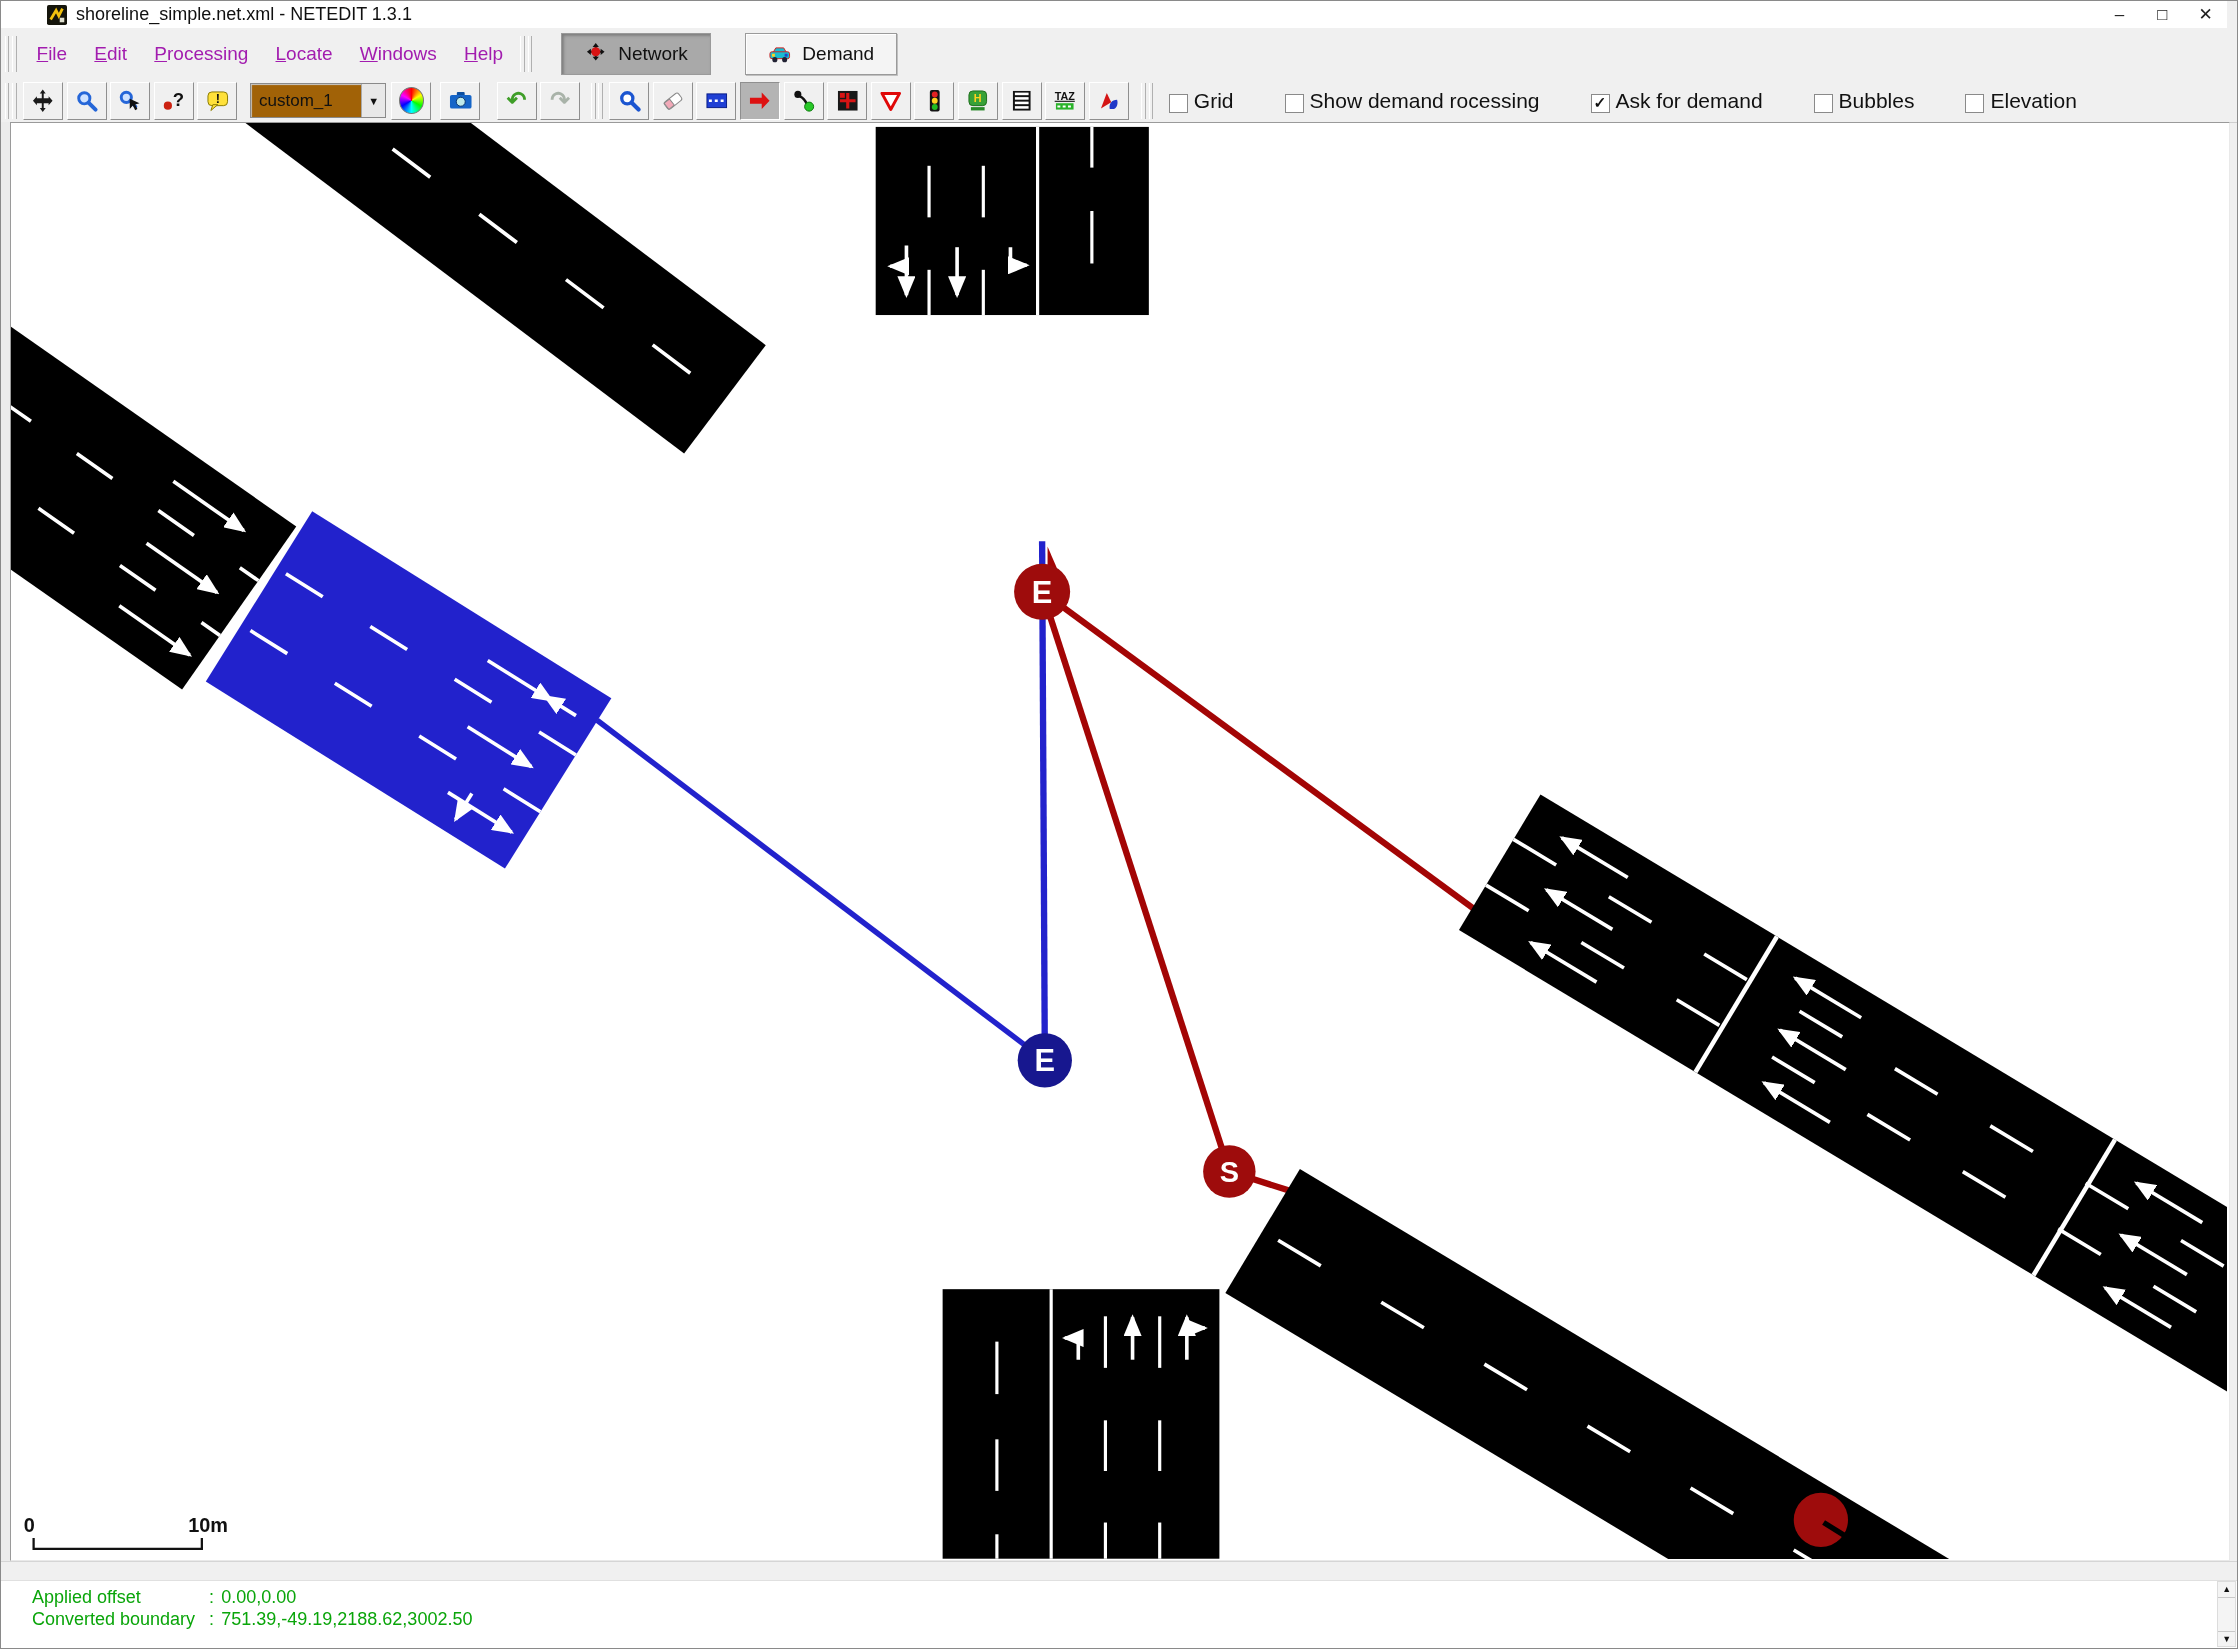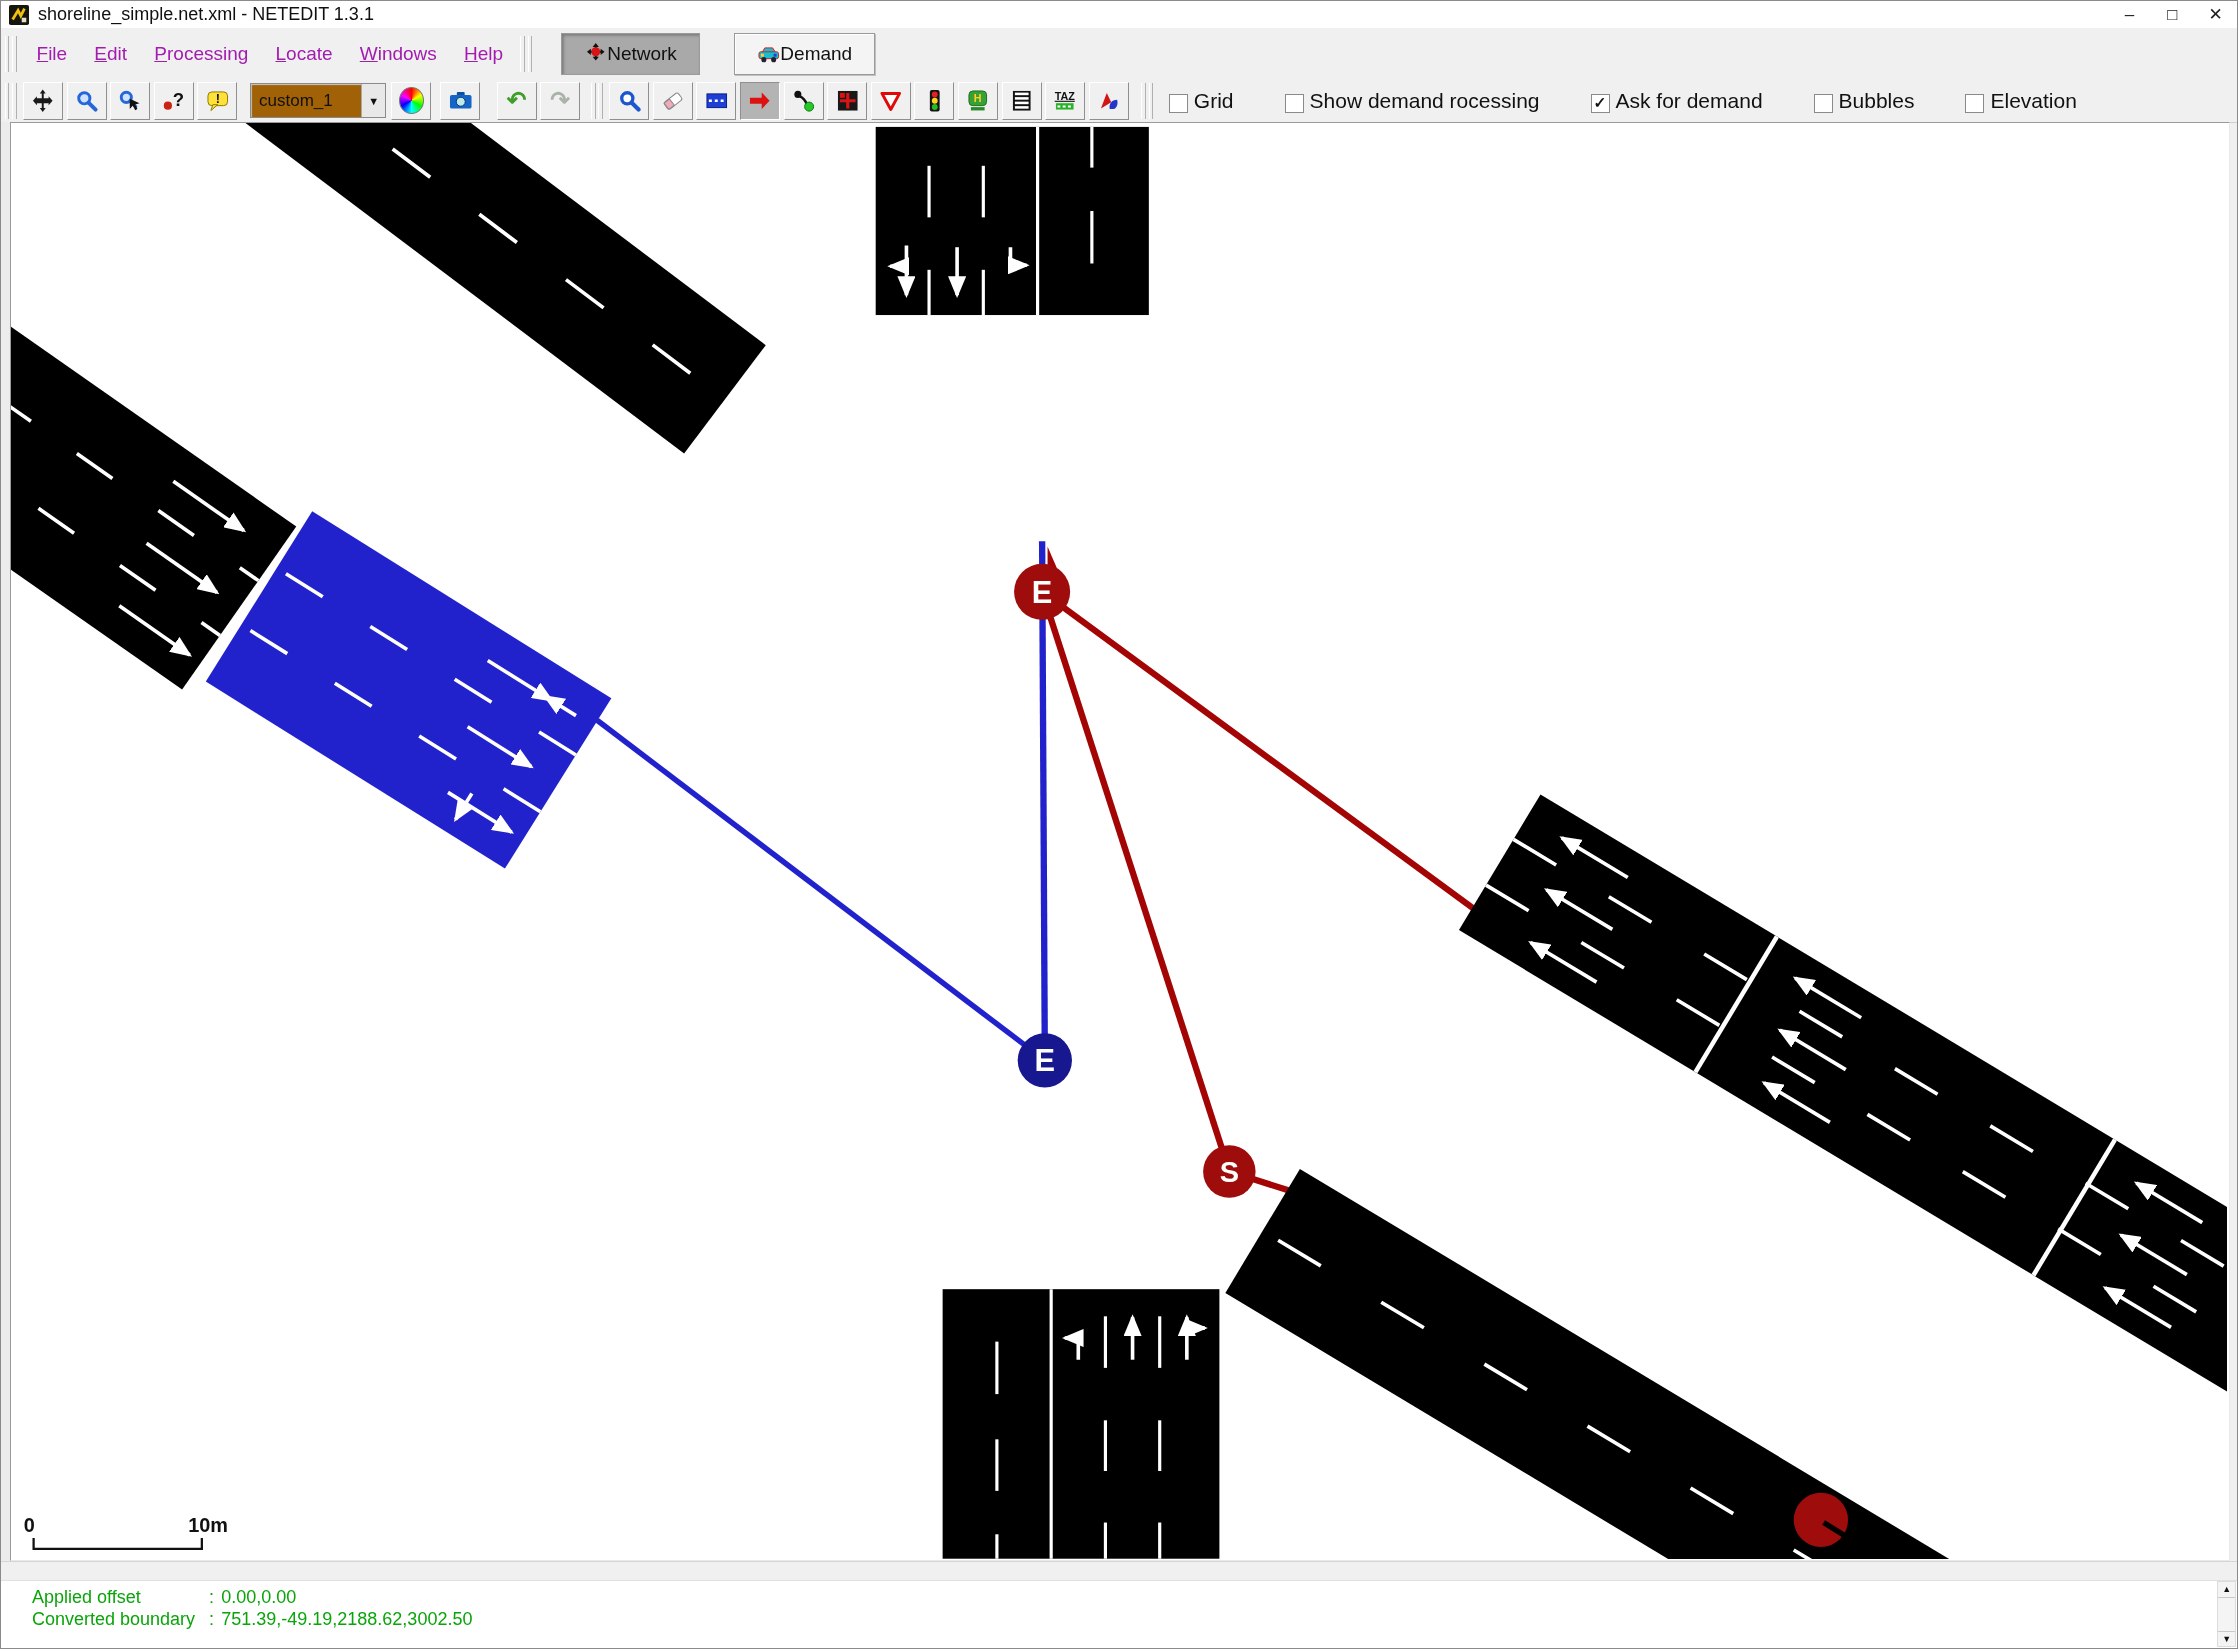--- a/index.html
+++ b/index.html
@@ -1,34 +1,34 @@
 <!DOCTYPE html>
 <html style="--selection-blue: #2222cc; --node-red: #9e0c0c; --node-blue: #17178f; --edge-red: #a30505; --road-black: #000000; --status-green: #0aa50a; --toolbar-bg: #f0f0f0;font-size:14.5px"><head>
 <meta charset="utf-8">
 <style>
   html,body{margin:0;padding:0;background:#ddd;}
   .window{position:relative;width:2238px;height:1649px;background:#f0f0f0;
     font-family:"Liberation Sans",sans-serif;overflow:hidden;border:0.9px solid #8a8a8a;box-sizing:border-box;}
   
-  .titlebar{position:absolute;top:0;left:0;right:0;height:27px;background:#ffffff;
-    display:flex;align-items:center;border-bottom:0.9px solid #e6e6e6;}
+  .titlebar{position:absolute;top:0;left:0;right:10px;height:27px;background:#ffffff;
+    display:flex;align-items:center;border-bottom:0.9px solid #e6e6e6;padding-left:38px;}
   .app-icon{width:20px;height:20px;margin-left:8.1px;flex:0 0 auto;}
   .title-text{margin-left:9px;font-size:18px;color:#101010;white-space:nowrap;}
   .win-controls{margin-left:auto;display:flex;height:100%;}
   .win-btn{width:43px;height:100%;display:flex;align-items:center;justify-content:center;
     font-size:17px;color:#222;}
   
   .menubar{position:absolute;top:27px;left:0;right:0;height:51px;background:#f0f0f0;
     display:flex;align-items:center;border-bottom:0.9px solid #d8d8d8;}
   .grippair{display:flex;margin:0 3.6px;height:36px;}
   .grip{width:2.7px;height:100%;border-left:0.9px solid #ffffff;border-right:0.9px solid #b0b0b0;margin-right:2.7px;}
   .menu-item{padding:0 13.6px;font-size:19px;color:#a21caf;height:100%;display:flex;align-items:center;}
   .menu-item u{text-decoration:underline;}
   .tabbar{display:flex;margin-left:22px;height:42px;align-items:stretch;gap:34px;}
-  .tab{display:flex;align-items:center;padding:0 22px;font-size:19px;color:#111;
+  .tab{display:flex;align-items:center;gap:11px;padding:0 22px;font-size:19px;color:#111;
     background:#f4f4f4;border:0.9px solid #9a9a9a;box-shadow:inset 0.9px 0.9px 0 #fff, 0.9px 0.9px 0 #bbb;}
   .tab.active{background:#a9a9a9;box-shadow:inset 1.8px 1.8px 2.7px #7d7d7d;}
   .tab svg{flex:0 0 auto;}
   
   .toolbar{position:absolute;top:78px;left:0;right:0;height:43px;background:#f0f0f0;
     display:flex;align-items:center;border-bottom:0.9px solid #cfcfcf;}
   .tb-btn{width:38px;height:36px;flex:0 0 auto;display:flex;align-items:center;justify-content:center;
     background:#f0f0f0;border:0.9px solid;border-color:#ffffff #8f8f8f #8f8f8f #ffffff;margin-right:3.6px;}
   .tb-btn.pressed{background:#b4b4b4;border-color:#8f8f8f #ffffff #ffffff #8f8f8f;}
   .colorwheel{width:23.5px;height:25px;border-radius:50%;

